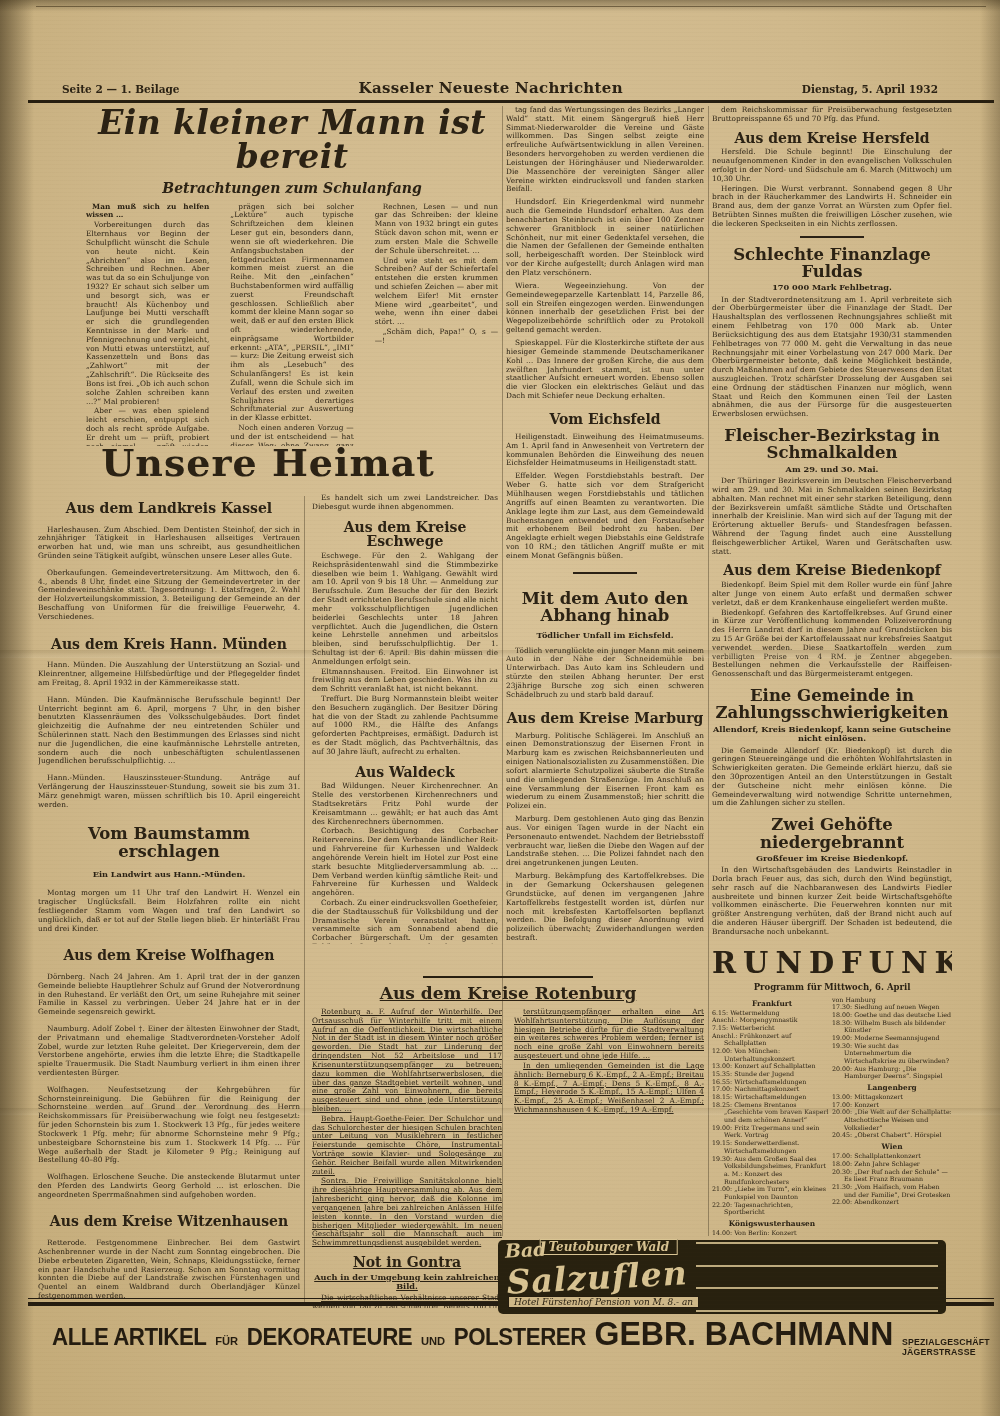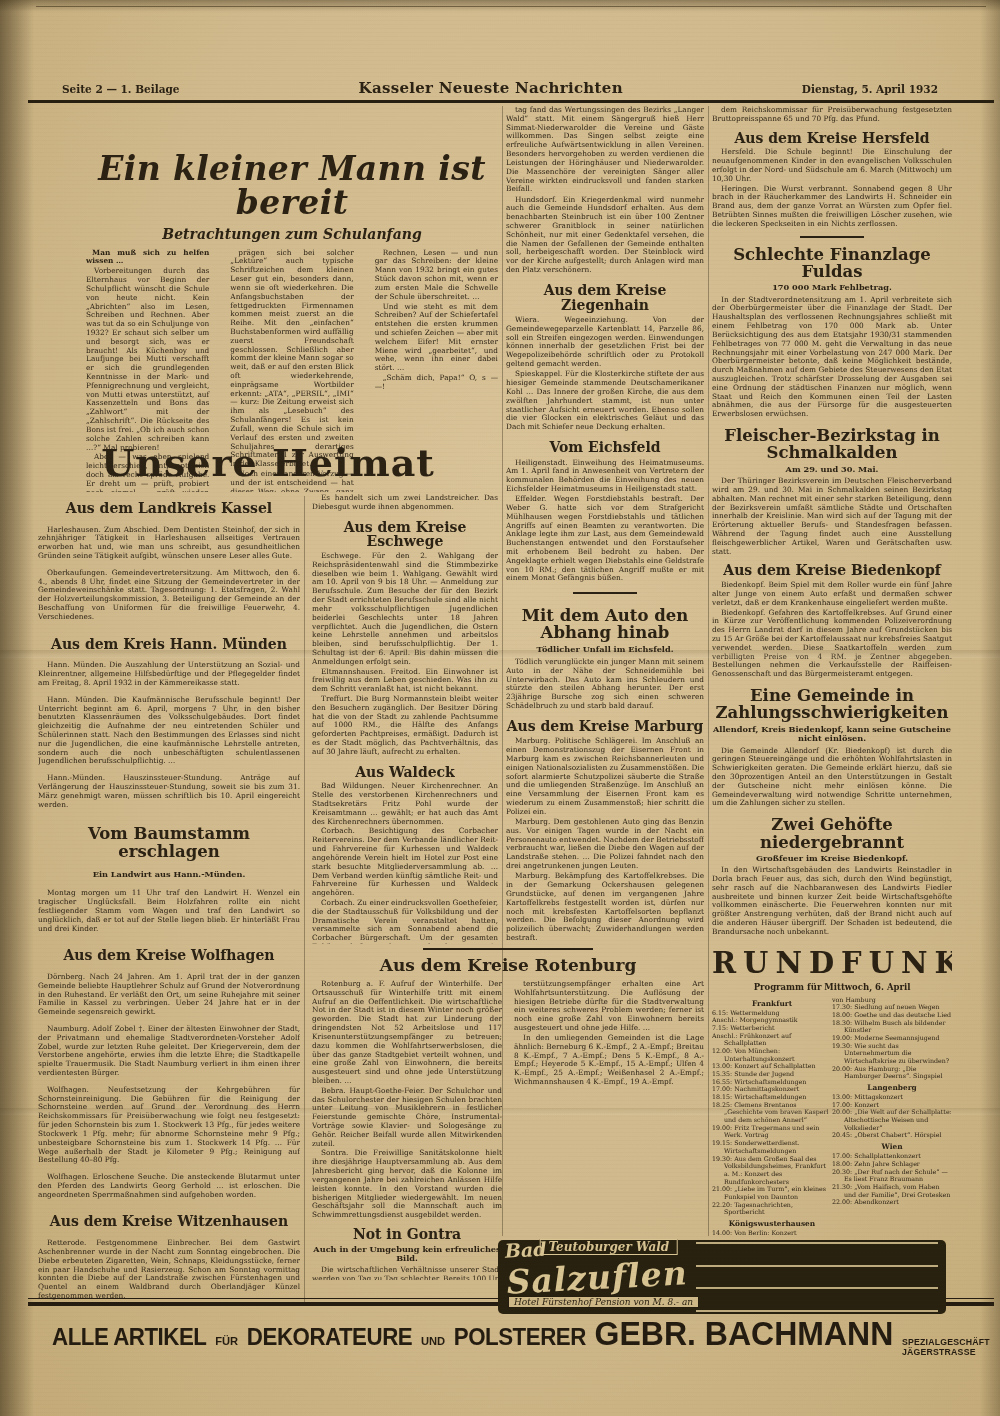--- a/index.html
+++ b/index.html
@@ -23,21 +23,21 @@
   .pagehdr{position:absolute;left:62px;top:79px;width:876px;display:flex;justify-content:space-between;align-items:baseline;font-weight:bold;}
   .pagehdr .l,.pagehdr .r{font-size:10.5px;}
   .pagehdr .m{font-size:15px;letter-spacing:.3px;}
   .hdr-rule{position:absolute;left:28px;top:100px;width:966px;height:3px;background:#261e10;}
 
   .vrule{position:absolute;width:1px;background:rgba(50,40,20,.38);}
   #vr1{left:304px;top:496px;height:806px;}
   #vr2{left:502px;top:106px;height:1130px;}
   #vr3{left:708px;top:106px;height:1130px;}
 
-  .feature{position:absolute;left:86px;top:106px;width:412px;height:340px;overflow:hidden;margin-top:46px;}
+  .feature{position:absolute;left:86px;top:106px;width:412px;height:340px;overflow:hidden;}
   .f-title{font-style:italic;font-weight:bold;font-size:33px;line-height:1.04;text-align:center;margin:0 0 5px;letter-spacing:.4px;}
   .f-sub{font-style:italic;font-weight:bold;font-size:14px;text-align:center;margin:0 0 7px;}
   .f-cols{display:flex;gap:21px;height:262px;overflow:hidden;}
   .f-col{flex:1;font-size:7.2px;line-height:1.2;text-align:justify;}
   .f-col p{margin:0 0 1px;text-indent:8px;}
   .f-col p.lead{font-weight:bold;text-indent:6px;}
 
   .heimat{position:absolute;left:38px;top:444px;width:460px;text-align:center;font-weight:bold;font-size:38px;letter-spacing:1px;line-height:1;}
 
   .col{position:absolute;overflow:hidden;}
@@ -45,21 +45,21 @@
   #col2{left:312px;top:494px;width:186px;height:450px;display:flex;flex-direction:column;justify-content:space-between;}
   #col3{left:506px;top:106px;width:198px;height:838px;display:flex;flex-direction:column;justify-content:space-between;align-items:center;}
   #col4{left:712px;top:106px;width:240px;height:1130px;}
 
   .para{font-size:7.35px;line-height:1.2;text-align:justify;text-indent:9px;margin:0 0 1px;}
   .khead{font-weight:bold;font-size:14px;text-align:center;margin:7px 0 3px;line-height:1.05;}
   .khead.big{font-size:16.5px;margin:8px 0 3px;}
   .ksub{font-weight:bold;font-size:8.2px;text-align:center;margin:0 0 3px;line-height:1.15;}
   .sep{width:64px;height:2px;background:#2a2115;margin:7px auto 5px;}
 
-  .rotenburg{position:absolute;left:312px;top:948px;width:392px;height:362px;overflow:hidden;}
+  .rotenburg{position:absolute;left:312px;top:976px;width:392px;height:362px;overflow:hidden;text-decoration:underline;}
   .rot-sep{width:170px;height:2px;background:#261e10;margin:0 auto 5px;}
   .rot-head{font-weight:bold;font-size:17px;text-align:center;margin:0 0 5px;}
   .rot-cols{display:flex;gap:12px;}
   .rot-col{flex:1;overflow:hidden;}
   #rot-l{height:300px;}
   #rot-r{height:252px;}
 
   .rf-title{font-weight:bold;font-size:29px;letter-spacing:7px;text-align:center;margin:9px 0 2px;}
   .rf-sub{font-weight:bold;font-size:8.5px;text-align:center;margin:0 0 4px;}
   .rf-cols{display:flex;}
@@ -158,21 +158,20 @@
       <p class="para">Eltmannshausen. Freitod. Ein Einwohner ist freiwillig aus dem Leben geschieden. Was ihn zu dem Schritt veranlaßt hat, ist nicht bekannt.</p>
       <p class="para">Treffurt. Die Burg Normannstein bleibt weiter den Besuchern zugänglich. Der Besitzer Döring hat die von der Stadt zu zahlende Pachtsumme auf 1000 RM., die Hälfte des Anfangs geforderten Pachtpreises, ermäßigt. Dadurch ist es der Stadt möglich, das Pachtverhältnis, das auf 30 Jahre läuft, aufrecht zu erhalten.</p>
       <div class="khead">Aus Waldeck</div>
       <p class="para">Bad Wildungen. Neuer Kirchenrechner. An Stelle des verstorbenen Kirchenrechners und Stadtsekretärs Fritz Pohl wurde der Kreisamtmann … gewählt; er hat auch das Amt des Kirchenrechners übernommen.</p>
       <p class="para">Corbach. Besichtigung des Corbacher Reitervereins. Der dem Verbande ländlicher Reit- und Fahrvereine für Kurhessen und Waldeck angehörende Verein hielt im Hotel zur Post eine stark besuchte Mitgliederversammlung ab. … Dem Verband werden künftig sämtliche Reit- und Fahrvereine für Kurhessen und Waldeck angehören.</p>
       <p class="para">Corbach. Zu einer eindrucksvollen Goethefeier, die der Stadtausschuß für Volksbildung und der Dramatische Verein veranstaltet hatten, versammelte sich am Sonnabend abend die Corbacher Bürgerschaft. Um der gesamten Zuhörerschaft gerecht zu werden, hatte man ein Programm gewählt, welches aus Liedern, Balladen, Gedichten, Dramatischem und Musik bestand. Studiendirektor Dietrich hielt die Ansprache. Ferner wirkten bei der Feier mit Frl. Grete Busold, Dramatischer Verein, Liedertafel Concordia und das Orchester des Jungdeutschen-Ordens.</p>
     </div>
   <div class="col" id="col3">
       <p class="para">tag fand das Wertungssingen des Bezirks „Langer Wald“ statt. Mit einem Sängergruß hieß Herr Simmat-Niederwarolder die Vereine und Gäste willkommen. Das Singen selbst zeigte eine erfreuliche Aufwärtsentwicklung in allen Vereinen. Besonders hervorgehoben zu werden verdienen die Leistungen der Höringhäuser und Niederwarolder. Die Massenchöre der vereinigten Sänger aller Vereine wirkten eindrucksvoll und fanden starken Beifall.</p>
       <p class="para">Hundsdorf. Ein Kriegerdenkmal wird nunmehr auch die Gemeinde Hundsdorf erhalten. Aus dem benachbarten Steinbruch ist ein über 100 Zentner schwerer Granitblock in seiner natürlichen Schönheit, nur mit einer Gedenktafel versehen, die die Namen der Gefallenen der Gemeinde enthalten soll, herbeigeschafft worden. Der Steinblock wird vor der Kirche aufgestellt; durch Anlagen wird man den Platz verschönern.</p>
-      <div class="khead">Aus dem Kreise Ziegenhain</div>
       <p class="para">Wiera. Wegeeinziehung. Von der Gemeindewegeparzelle Kartenblatt 14, Parzelle 86, soll ein Streifen eingezogen werden. Einwendungen können innerhalb der gesetzlichen Frist bei der Wegepolizeibehörde schriftlich oder zu Protokoll geltend gemacht werden.</p>
       <p class="para">Spieskappel. Für die Klosterkirche stiftete der aus hiesiger Gemeinde stammende Deutschamerikaner Kohl … Das Innere der großen Kirche, die aus dem zwölften Jahrhundert stammt, ist nun unter staatlicher Aufsicht erneuert worden. Ebenso sollen die vier Glocken ein elektrisches Geläut und das Dach mit Schiefer neue Deckung erhalten.</p>
       <div class="khead">Vom Eichsfeld</div>
       <p class="para">Heiligenstadt. Einweihung des Heimatmuseums. Am 1. April fand in Anwesenheit von Vertretern der kommunalen Behörden die Einweihung des neuen Eichsfelder Heimatmuseums in Heiligenstadt statt.</p>
       <p class="para">Effelder. Wegen Forstdiebstahls bestraft. Der Weber G. hatte sich vor dem Strafgericht Mühlhausen wegen Forstdiebstahls und tätlichen Angriffs auf einen Beamten zu verantworten. Die Anklage legte ihm zur Last, aus dem Gemeindewald Buchenstangen entwendet und den Forstaufseher mit erhobenem Beil bedroht zu haben. Der Angeklagte erhielt wegen Diebstahls eine Geldstrafe von 10 RM.; den tätlichen Angriff mußte er mit einem Monat Gefängnis büßen.</p>
       <div class="sep"></div>
       <div class="khead big">Mit dem Auto den Abhang hinab</div>
       <div class="ksub">Tödlicher Unfall im Eichsfeld.</div>
       <p class="para">Tödlich verunglückte ein junger Mann mit seinem Auto in der Nähe der Schneidemühle bei Unterwirbach. Das Auto kam ins Schleudern und stürzte den steilen Abhang herunter. Der erst 23jährige Bursche zog sich einen schweren Schädelbruch zu und starb bald darauf.</p>
       <div class="khead">Aus dem Kreise Marburg</div>
@@ -254,21 +253,21 @@
 
   <div class="rotenburg">
     <div class="rot-sep"></div>
     <div class="rot-head">Aus dem Kreise Rotenburg</div>
     <div class="rot-cols">
       <div class="rot-col" id="rot-l">
           <p class="para">Rotenburg a. F. Aufruf der Winterhilfe. Der Ortsausschuß für Winterhilfe tritt mit einem Aufruf an die Oeffentlichkeit. Die wirtschaftliche Not in der Stadt ist in diesem Winter noch größer geworden. Die Stadt hat zur Linderung der dringendsten Not 52 Arbeitslose und 117 Krisenunterstützungsempfänger zu betreuen; dazu kommen die Wohlfahrtserwerbslosen, die über das ganze Stadtgebiet verteilt wohnen, und eine große Zahl von Einwohnern, die bereits ausgesteuert sind und ohne jede Unterstützung bleiben. …</p>
           <p class="para">Bebra. Haupt-Goethe-Feier. Der Schulchor und das Schulorchester der hiesigen Schulen brachten unter Leitung von Musiklehrern in festlicher Feierstunde gemischte Chöre, Instrumental-Vorträge sowie Klavier- und Sologesänge zu Gehör. Reicher Beifall wurde allen Mitwirkenden zuteil.</p>
           <p class="para">Sontra. Die Freiwillige Sanitätskolonne hielt ihre diesjährige Hauptversammlung ab. Aus dem Jahresbericht ging hervor, daß die Kolonne im vergangenen Jahre bei zahlreichen Anlässen Hilfe leisten konnte. In den Vorstand wurden die bisherigen Mitglieder wiedergewählt. Im neuen Geschäftsjahr soll die Mannschaft auch im Schwimmrettungsdienst ausgebildet werden.</p>
           <div class="khead">Not in Gontra</div>
-          <div class="ksub">Auch in der Umgebung kein erfreuliches Bild.</div>
+          <div class="ksub">Auch in der Umgebung kein zahlreichen Bild.</div>
           <p class="para">Die wirtschaftlichen Verhältnisse unserer Stadt werden von Tag zu Tag schlechter. Bereits 100 Un-</p>
         </div>
       <div class="rot-col" id="rot-r">
           <p class="para">terstützungsempfänger erhalten eine Art Wohlfahrtsunterstützung. Die Auflösung der hiesigen Betriebe dürfte für die Stadtverwaltung ein weiteres schweres Problem werden; ferner ist noch eine große Zahl von Einwohnern bereits ausgesteuert und ohne jede Hilfe. …</p>
           <p class="para">In den umliegenden Gemeinden ist die Lage ähnlich: Berneburg 6 K.-Empf., 2 A.-Empf.; Breitau 8 K.-Empf., 7 A.-Empf.; Dens 5 K.-Empf., 8 A.-Empf.; Heyerode 5 K.-Empf., 15 A.-Empf.; Ulfen 4 K.-Empf., 25 A.-Empf.; Weißenhasel 2 A.-Empf.; Wichmannshausen 4 K.-Empf., 19 A.-Empf.</p>
         </div>
     </div>
   </div>
 
   <div class="ad">

